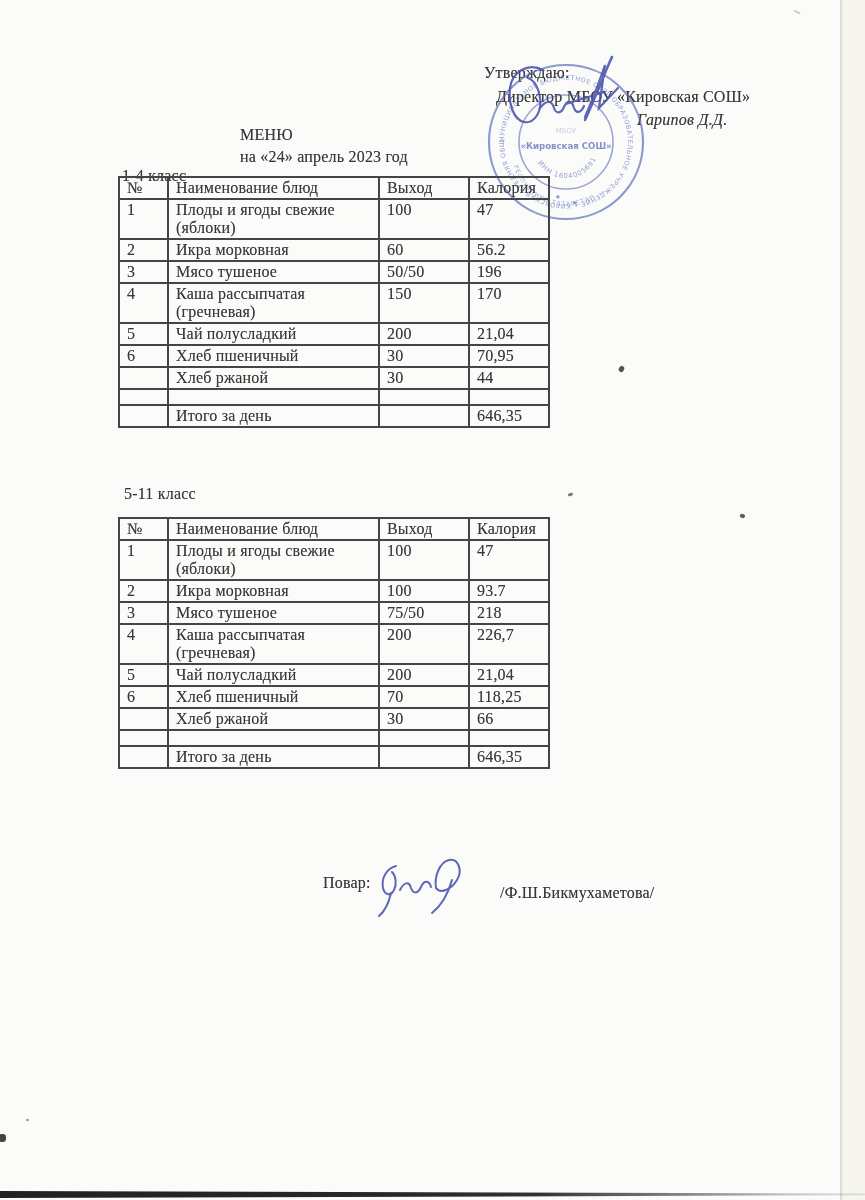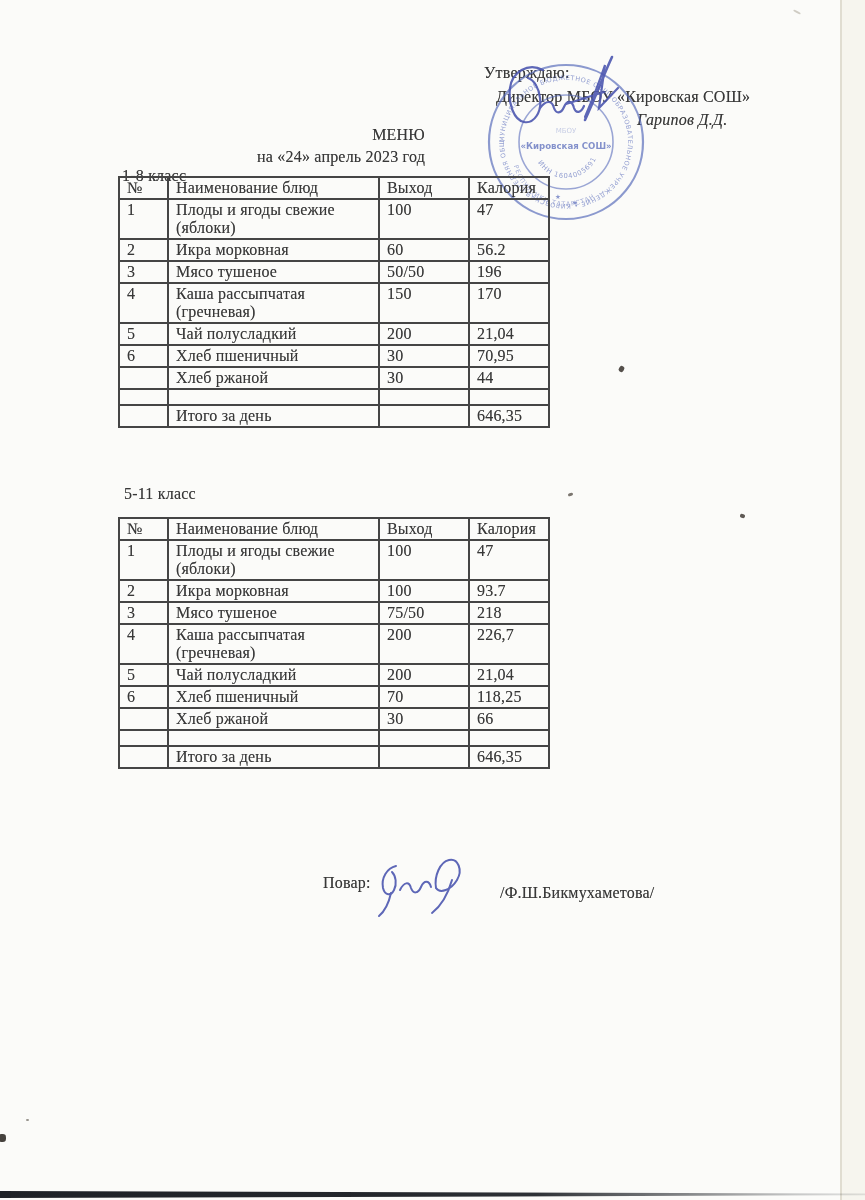--- a/index.html
+++ b/index.html
@@ -16,21 +16,21 @@
   .edge-strip{left:842px;top:0;width:23px;height:1200px;background:#f6f5ee;}
   .edge-line{left:840px;top:0;width:2px;height:1200px;background:#e0ddd1;}
   
   .bottom-band{
     left:0;top:1190px;width:865px;height:8px;
     background:linear-gradient(to right,#1f2227 0%,#24272c 45%,#2e3136 62%,
                rgba(42,45,50,.6) 78%,rgba(42,45,50,.25) 92%,rgba(42,45,50,.12) 100%);
     clip-path:polygon(0 14%,100% 44%,100% 66%,0 100%);
   }
   
-  .title-wrap{left:240px;width:185px;text-align:right;}
+  .title-wrap{left:240px;width:185px;text-align:left;}
   
   table.menu{
     position:absolute;border-collapse:collapse;table-layout:fixed;width:430px;
     font-size:16px;color:#383838;
   }
   table.menu th,table.menu td{
     border:2px solid #454545;font-weight:normal;text-align:left;
     vertical-align:top;padding:1px 4px 1px 7px;line-height:18px;
     letter-spacing:.2px;text-shadow:0 0 .5px rgba(70,70,70,.5);
     white-space:pre-line;overflow:hidden;
@@ -85,21 +85,21 @@
     <path d="M 70,68 C 76,60 82,60 84,68 C 86,74 91,74 94,67 C 97,60 102,60 104,68 C 106,74 111,73 114,66"></path>
     <path d="M 142,17 C 134,34 126,56 115,80" stroke-width="2.6"></path>
     <path d="M 115,77 C 123,58 130,40 135,25 L 129,68 L 148,48"></path>
     <path d="M 96,64 L 134,52"></path>
   </g>
 </svg>
 
 <div class="abs txt title-wrap" style="top:111px;">МЕНЮ</div>
 <div class="abs txt title-wrap" style="top:133px;">на «24» апрель 2023 год</div>
 
-<div class="abs txt" style="left:122px;top:152px;">1-8 класс</div>
+<div class="abs txt" style="left:122px;top:152px;">1-4 класс</div>
 <table class="menu" style="left:118px;top:176px;">
   <colgroup>
       <col class="c1">
       <col class="c2">
       <col class="c3">
       <col class="c4">
     </colgroup>
 <thead>
       <tr>
         <th>№</th>

